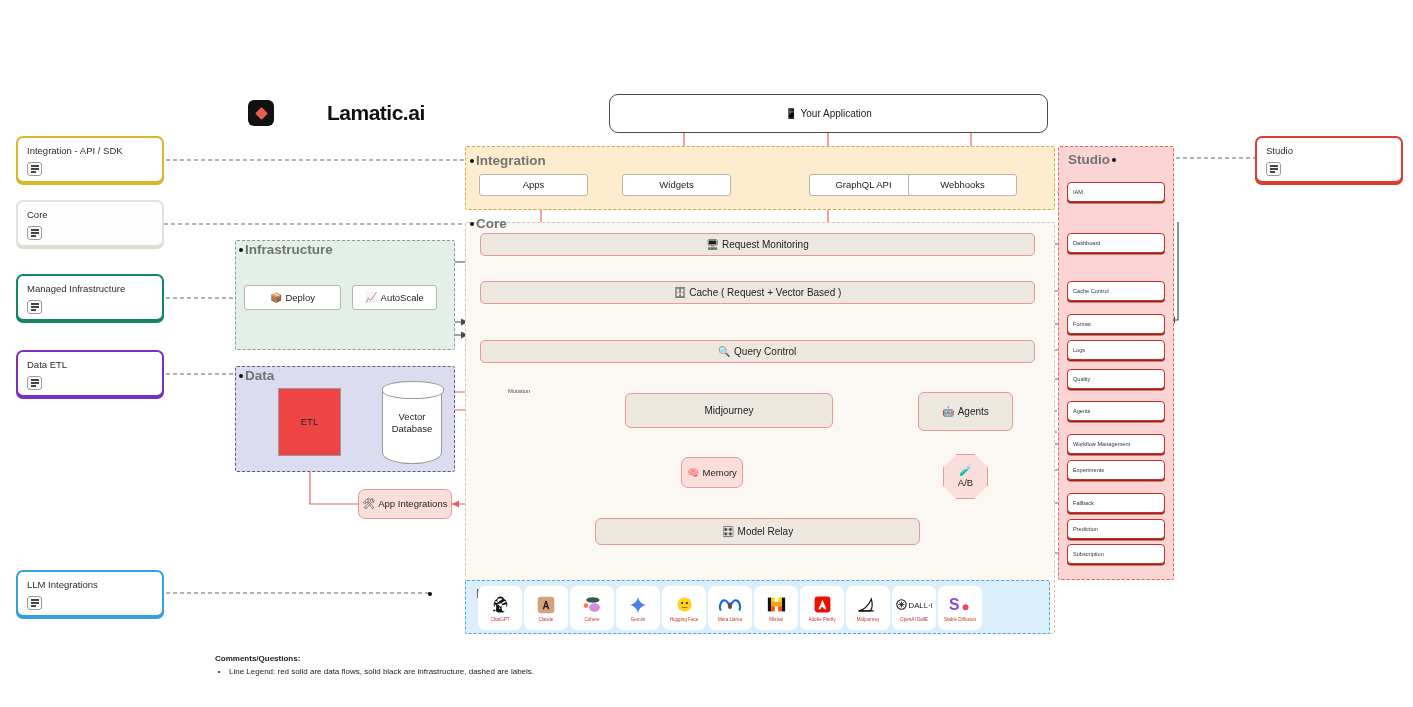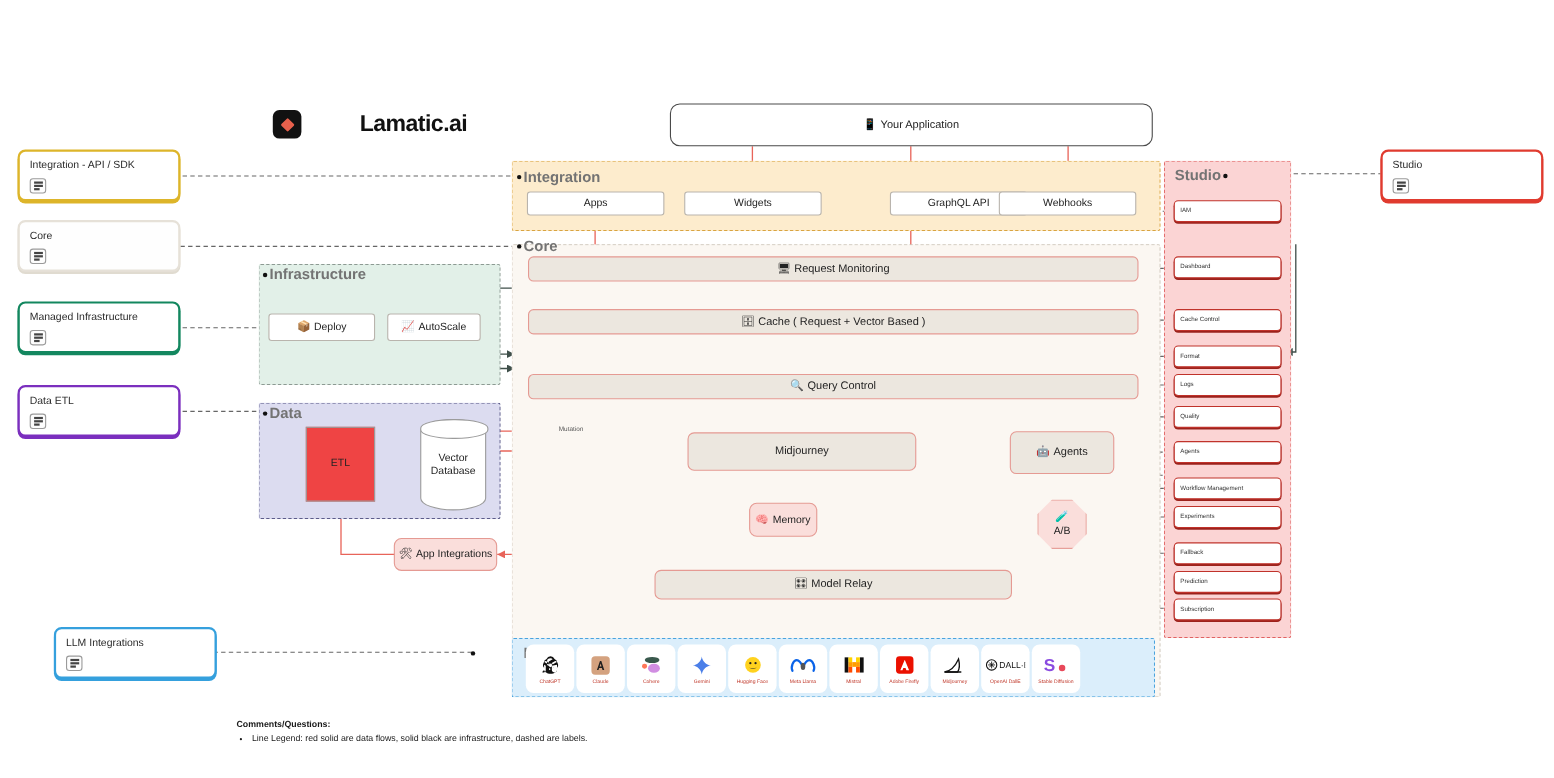--- a/index.html
+++ b/index.html
@@ -106,21 +106,21 @@
 
   
   #your-app {
     left:609px; top:94px; width:439px; height:39px;
     background:#fff; border:1.6px solid #4a4a4a; border-radius:9px;
     display:flex; align-items:center; justify-content:center;
     font-size:10px; color:#232323;
   }
 
   
-  .int-box { top:174px; height:22px; width:125px; }
+  .int-box { top:174px; height:22px; width:109px; }
 
   
   .core-row { left:480px; width:555px; height:23px; }
 
   
   .studio-item {
     left:1067px; width:98px; height:20px;
     background:#fff; border:1.2px solid #c0332b; border-radius:4px;
     box-shadow:0 1.5px 0 #9c221c;
     display:flex; align-items:center; padding-left:5px;
@@ -325,21 +325,21 @@
     </div>
 </div>
 <div class="abs legend-card lc-purple" style="left:16px;top:350px;">
   <div class="lc-title">Data ETL</div>
   <div class="lc-icon">
       <span></span>
       <span></span>
       <span></span>
     </div>
 </div>
-<div class="abs legend-card lc-blue" style="left:16px;top:570px;margin-left:33px;">
+<div class="abs legend-card lc-blue" style="left:16px;top:570px;">
   <div class="lc-title">LLM Integrations</div>
   <div class="lc-icon">
       <span></span>
       <span></span>
       <span></span>
     </div>
 </div>
 <div class="abs legend-card lc-red" style="left:1255px;top:136px;">
   <div class="lc-title">Studio</div>
   <div class="lc-icon">

